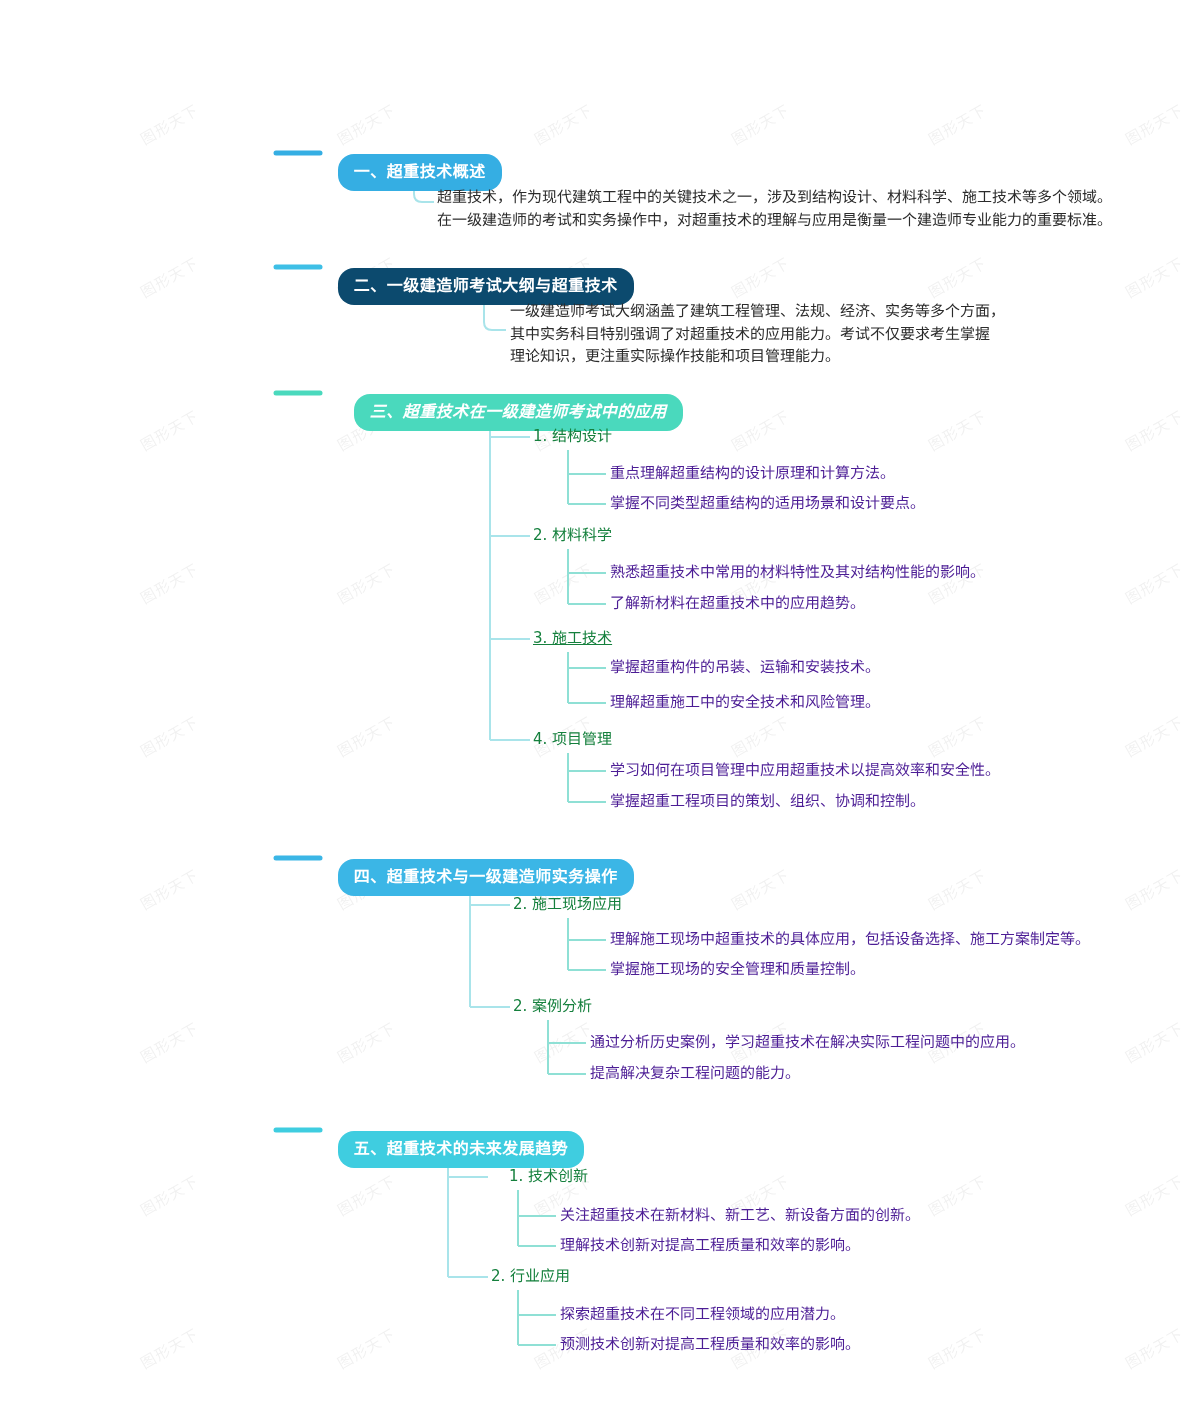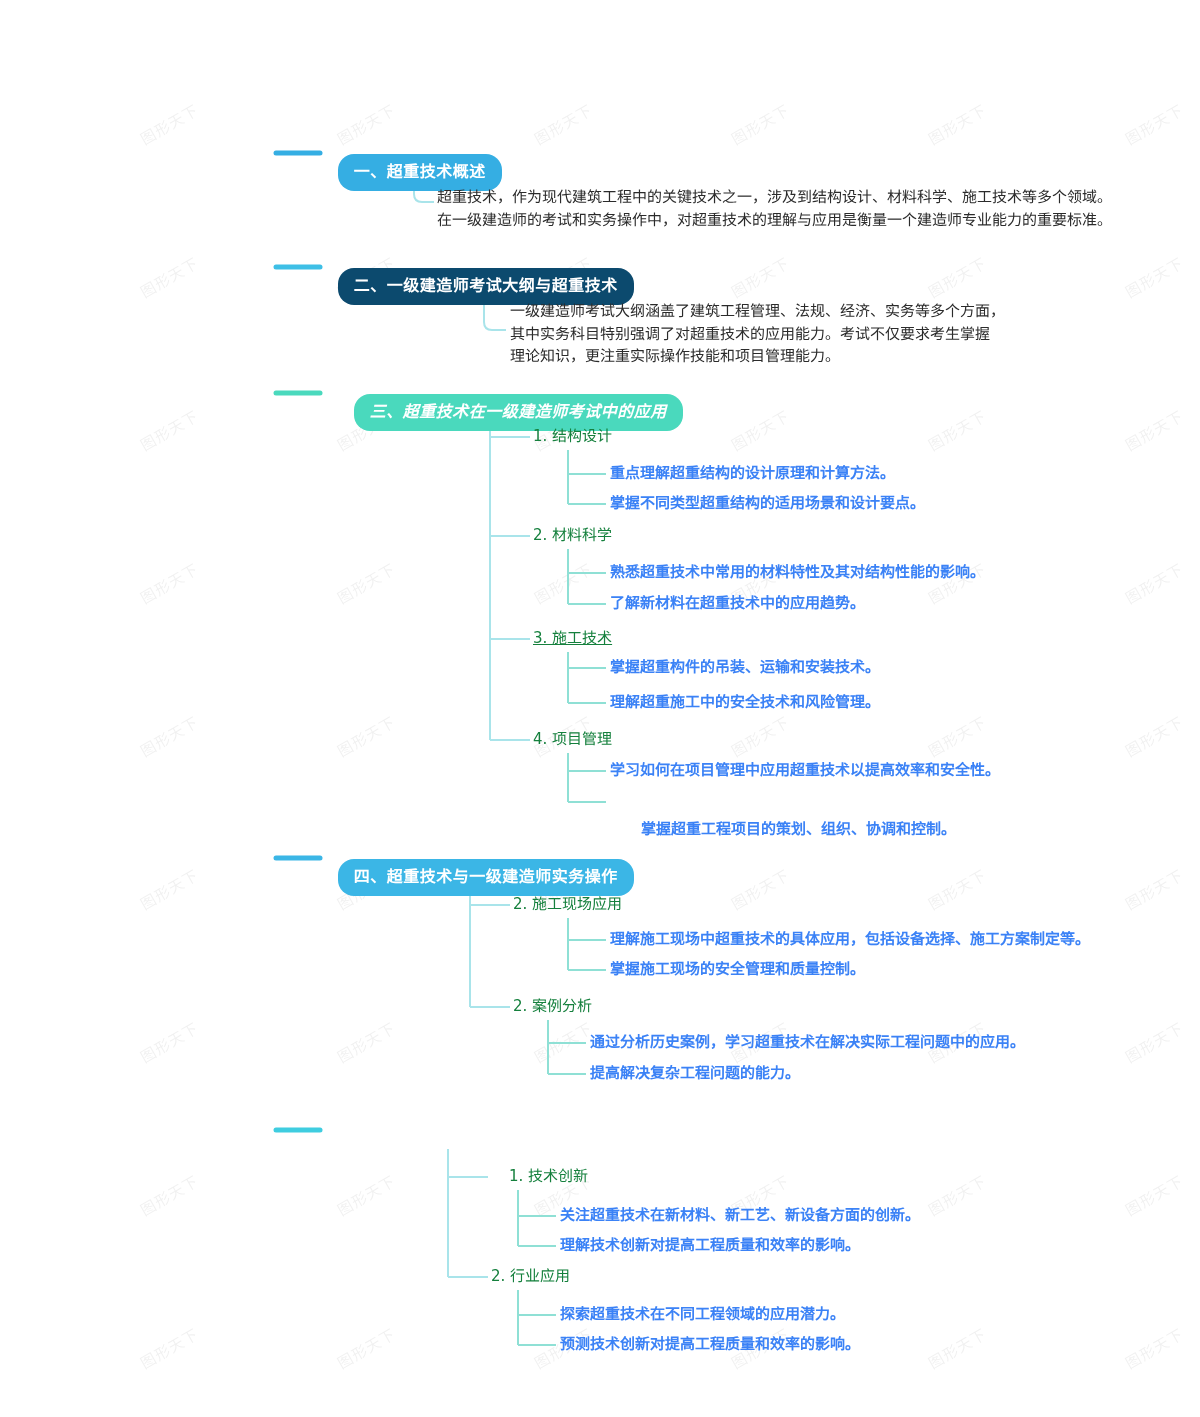--- a/index.html
+++ b/index.html
@@ -61,25 +61,24 @@
   }
   .lvl2txt{
     font-size:15px;
     color:#15803d;
     line-height:1.05;
     white-space:nowrap;
     font-family:"DejaVu Sans","Liberation Sans",sans-serif;
   }
   .lvl3txt{
     font-size:15px;
-    color:#3b82f6;
+    color:#4c1d95;
     line-height:1.05;
     white-space:nowrap;
     font-family:"DejaVu Sans","Liberation Sans",sans-serif;
-    font-weight:bold;
   }
   .para{
     font-size:15px;
     color:#2b2b2b;
     line-height:1.5;
     white-space:pre-line;
     font-family:"DejaVu Sans","Liberation Sans",sans-serif;
   }
 </style>
 </head>
@@ -234,33 +233,36 @@
   <div class="node lvl2txt" style="left:533px;top:528px;">2. 材料科学</div>
   <div class="node lvl3txt" style="left:610px;top:565px;">熟悉超重技术中常用的材料特性及其对结构性能的影响。</div>
   <div class="node lvl3txt" style="left:610px;top:596px;">了解新材料在超重技术中的应用趋势。</div>
 
   <div class="node lvl2txt" style="left:533px;top:631px;text-decoration:underline;">3. 施工技术</div>
   <div class="node lvl3txt" style="left:610px;top:660px;">掌握超重构件的吊装、运输和安装技术。</div>
   <div class="node lvl3txt" style="left:610px;top:695px;">理解超重施工中的安全技术和风险管理。</div>
 
   <div class="node lvl2txt" style="left:533px;top:732px;">4. 项目管理</div>
   <div class="node lvl3txt" style="left:610px;top:763px;">学习如何在项目管理中应用超重技术以提高效率和安全性。</div>
-  <div class="node lvl3txt" style="left:641px;top:794px;margin-top:28px;">掌握超重工程项目的策划、组织、协调和控制。</div>
+  <div class="node lvl3txt" style="left:610px;top:794px;">掌握超重工程项目的策划、组织、协调和控制。</div>
 
   <div class="node lvl1" style="left:320px;top:841px;">
     <span class="pill" style="background:#3bb6e6;text-align:right;">四、超重技术与一级建造师实务操作</span>
   </div>
   <div class="node lvl2txt" style="left:513px;top:897px;">2. 施工现场应用</div>
   <div class="node lvl3txt" style="left:610px;top:932px;">理解施工现场中超重技术的具体应用，包括设备选择、施工方案制定等。</div>
   <div class="node lvl3txt" style="left:610px;top:962px;">掌握施工现场的安全管理和质量控制。</div>
 
   <div class="node lvl2txt" style="left:513px;top:999px;">2. 案例分析</div>
   <div class="node lvl3txt" style="left:590px;top:1035px;">通过分析历史案例，学习超重技术在解决实际工程问题中的应用。</div>
   <div class="node lvl3txt" style="left:590px;top:1066px;">提高解决复杂工程问题的能力。</div>
 
+  <div class="node lvl1" style="left:320px;top:1113px;">
+    <span class="pill" style="background:#3fcde0;">五、超重技术的未来发展趋势</span>
+  </div>
   <div class="node lvl2txt" style="left:509px;top:1169px;">1. 技术创新</div>
   <div class="node lvl3txt" style="left:560px;top:1208px;">关注超重技术在新材料、新工艺、新设备方面的创新。</div>
   <div class="node lvl3txt" style="left:560px;top:1238px;">理解技术创新对提高工程质量和效率的影响。</div>
 
   <div class="node lvl2txt" style="left:491px;top:1269px;">2. 行业应用</div>
   <div class="node lvl3txt" style="left:560px;top:1307px;">探索超重技术在不同工程领域的应用潜力。</div>
   <div class="node lvl3txt" style="left:560px;top:1337px;">预测技术创新对提高工程质量和效率的影响。</div>
 </div>
 
 </body></html>

